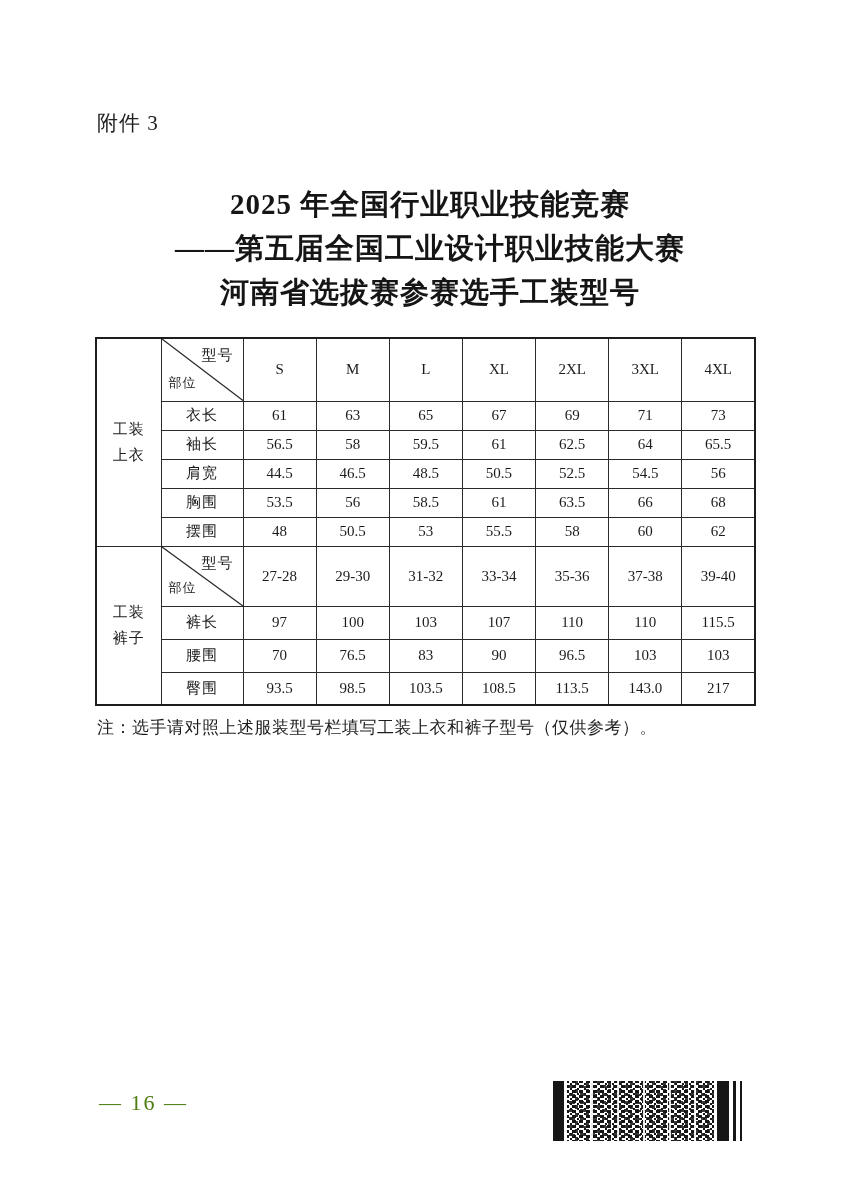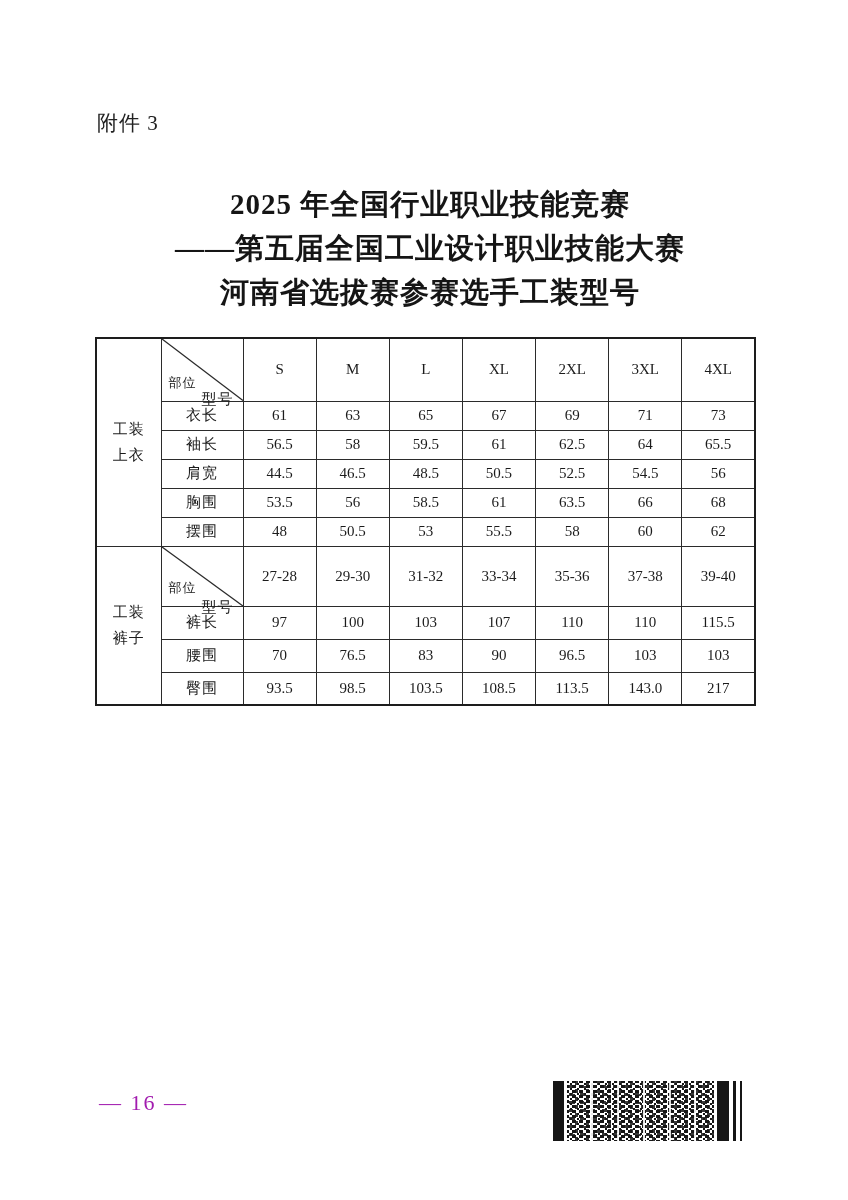--- a/index.html
+++ b/index.html
@@ -82,21 +82,20 @@
   td.diag-cell .diag-svg line {
     stroke: #2b2b2b;
     stroke-width: 1.3;
     vector-effect: non-scaling-stroke;
   }
   .diag-top {
     position: absolute;
     top: 7px; right: 9px;
     font-size: 15px;
     letter-spacing: 1px;
-    margin-top: 44px;
   }
   .diag-bottom {
     position: absolute;
     bottom: 9px; left: 7px;
     font-size: 13px;
     letter-spacing: 1px;
   }
 
   .note {
     position: absolute;
@@ -107,21 +106,21 @@
     letter-spacing: 0.5px;
     color: #1d1d1d;
   }
 
   .page-number {
     position: absolute;
     top: 1090px;
     left: 99px;
     font-size: 22px;
     letter-spacing: 2px;
-    color: #a21caf;
+    color: #4d7c0f;
     text-align: right;
   }
 
   .barcode {
     position: absolute;
     top: 1080px;
     left: 551px;
     width: 196px;
     height: 62px;
   }
@@ -272,20 +271,21 @@
           <td>103.5</td>
           <td>108.5</td>
           <td>113.5</td>
           <td>143.0</td>
           <td>217</td>
         </tr>
       </tbody>
     </table>
   </div>
 
+  <div class="note">注：选手请对照上述服装型号栏填写工装上衣和裤子型号（仅供参考）。</div>
 
   <div class="page-number">— 16 —</div>
 
   <svg class="barcode" viewBox="0 0 196 62" aria-hidden="true">
     <defs>
       <pattern id="bcp1" width="7" height="5" patternUnits="userSpaceOnUse">
         <rect x="0" y="0" width="4" height="3" fill="#161616"></rect>
         <rect x="5" y="3" width="2" height="2" fill="#161616"></rect>
       </pattern>
       <pattern id="bcp2" width="11" height="8" patternUnits="userSpaceOnUse">

